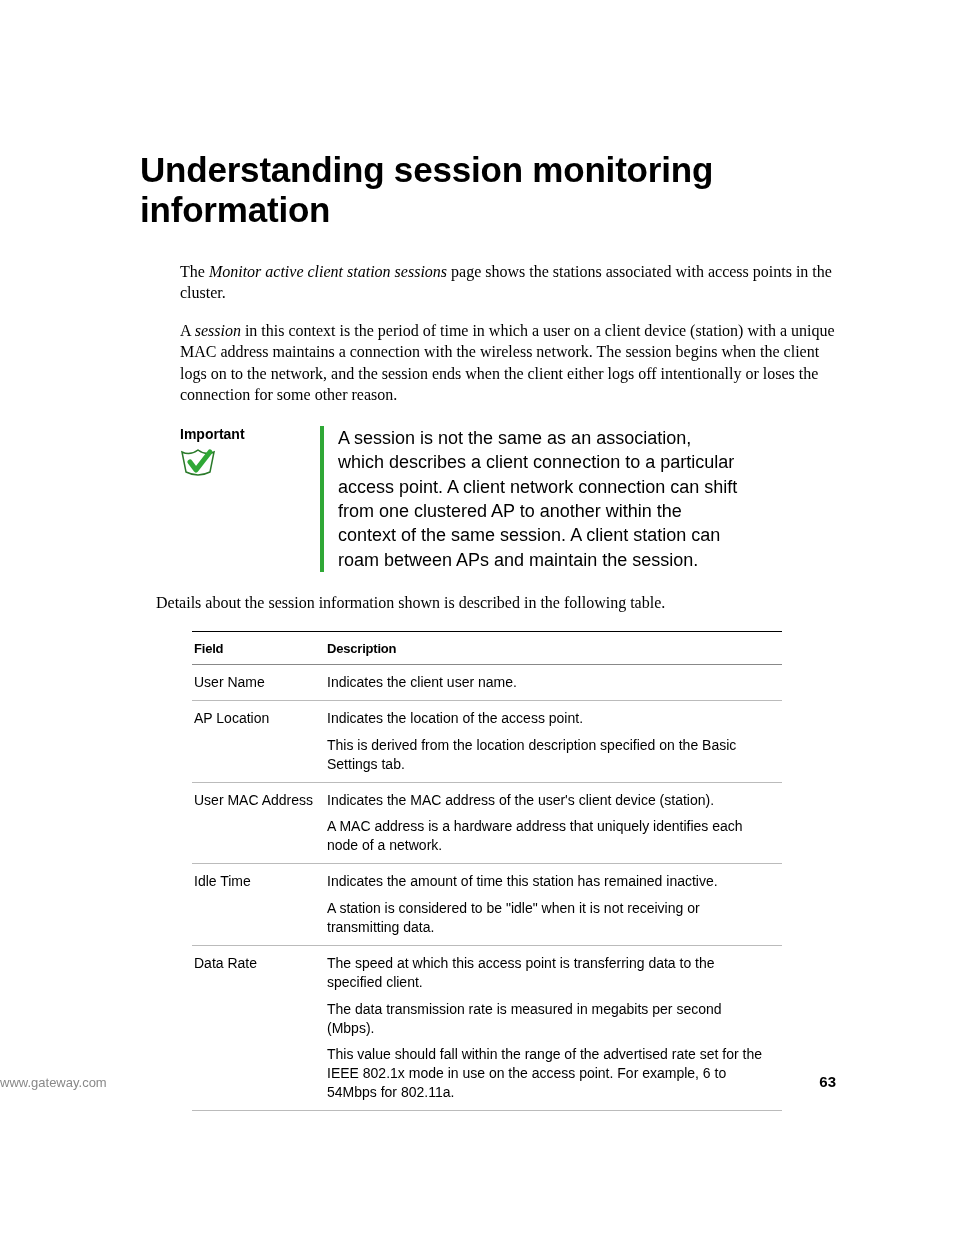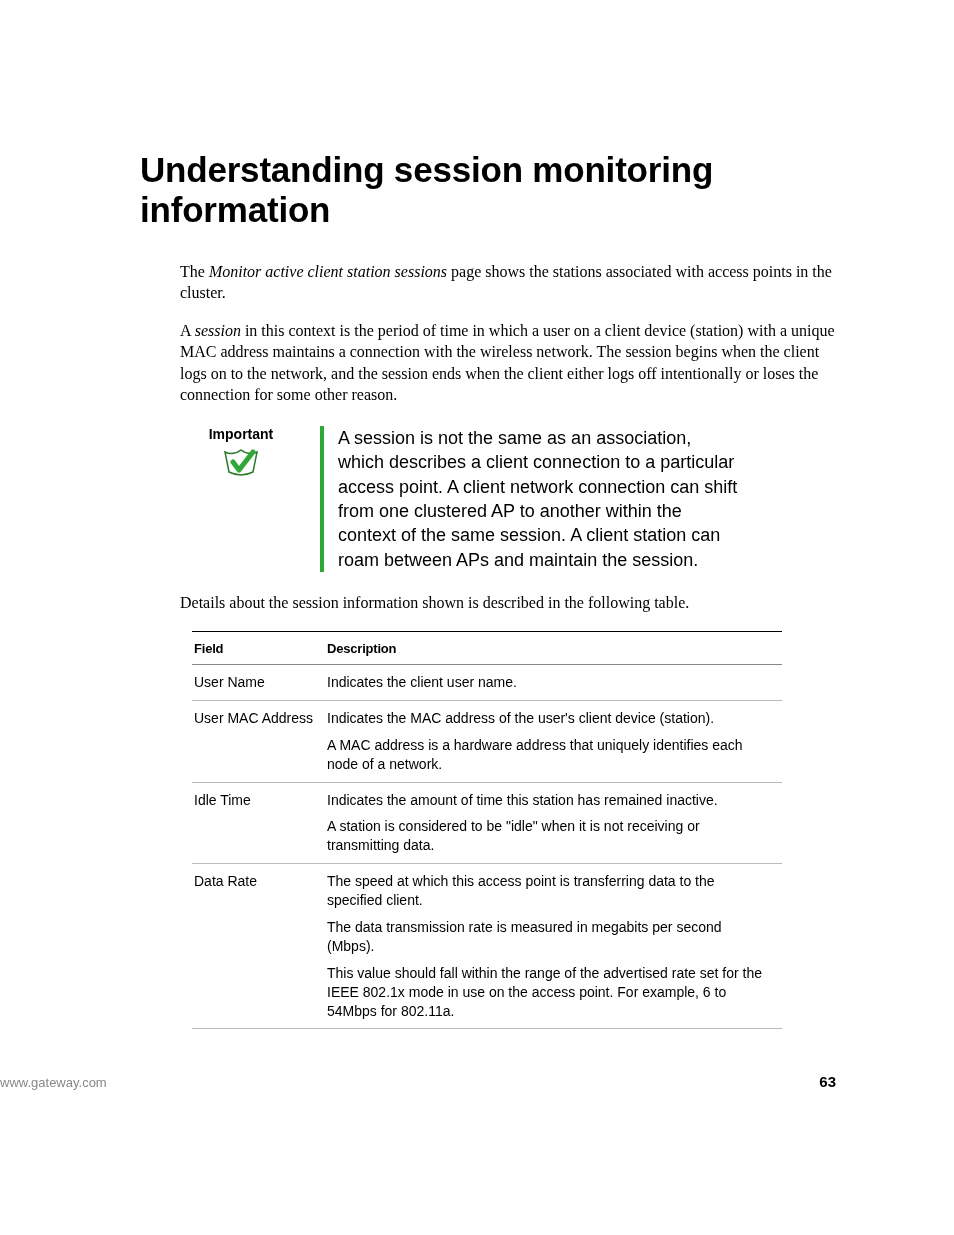--- a/index.html
+++ b/index.html
@@ -38,21 +38,21 @@
   .intro em {
     font-style: italic;
   }
   .callout {
     display: flex;
     align-items: flex-start;
     margin: 20px 0 20px 40px;
   }
   .callout-left {
     width: 140px;
-    text-align: center;
+    text-align: left;
     padding-right: 18px;
     box-sizing: border-box;
   }
   .callout-label {
     font-family: Arial, Helvetica, sans-serif;
     font-weight: 700;
     font-size: 14px;
     display: block;
     margin-bottom: 6px;
   }
@@ -66,21 +66,21 @@
     min-height: 100px;
   }
   .callout-text {
     padding-left: 14px;
     font-family: Arial, Helvetica, sans-serif;
     font-size: 18px;
     line-height: 1.35;
     max-width: 400px;
   }
   .post-callout {
-    margin: 20px 0 18px 40px;
+    margin: 20px 0 18px 16px;
     font-size: 16px;
     line-height: 1.35;
   }
   table.fields {
     margin-left: 52px;
     border-collapse: collapse;
     width: 590px;
     font-family: Arial, Helvetica, sans-serif;
     font-size: 14px;
     line-height: 1.35;
@@ -172,20 +172,27 @@
       </tr>
     </thead>
     <tbody>
         <tr>
           <td class="fname">User Name</td>
           <td>
             <p>Indicates the client user name.</p>
           </td>
         </tr>
         <tr>
+          <td class="fname">AP Location</td>
+          <td>
+            <p>Indicates the location of the access point.</p>
+            <p>This is derived from the location description specified on the Basic Settings tab.</p>
+          </td>
+        </tr>
+        <tr>
           <td class="fname">User MAC Address</td>
           <td>
             <p>Indicates the MAC address of the user's client device (station).</p>
             <p>A MAC address is a hardware address that uniquely identifies each node of a network.</p>
           </td>
         </tr>
         <tr>
           <td class="fname">Idle Time</td>
           <td>
             <p>Indicates the amount of time this station has remained inactive.</p>

